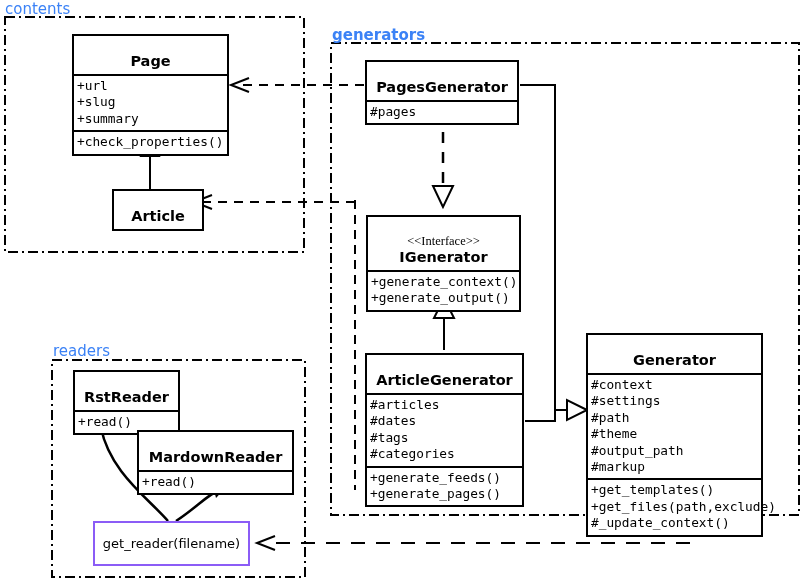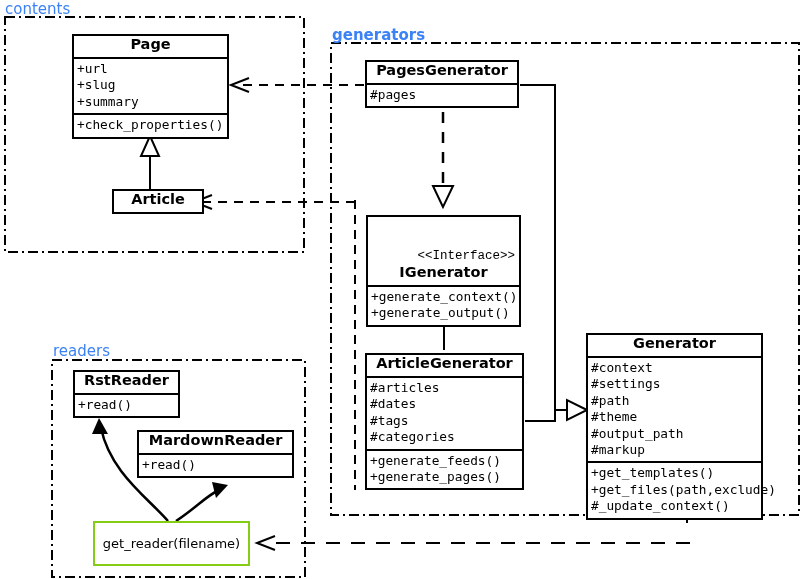--- a/index.html
+++ b/index.html
@@ -10,29 +10,29 @@
 
   .svg-layer{position:absolute;left:0;top:0;width:803px;height:579px;pointer-events:none;}
 
   
   .pkg-label{position:absolute;font-size:15px;line-height:15px;color:#3b82f6;
              font-family:"DejaVu Sans","Liberation Sans",sans-serif;white-space:nowrap;}
 
   
   .umlbox{position:absolute;background:#fff;border:2px solid #000;box-sizing:border-box;}
   .umlbox .title{font-weight:bold;font-size:14.5px;text-align:center;
-                 padding:0 4px 5px 4px;line-height:16px;
+                 padding:17px 4px 5px 4px;line-height:16px;
                  font-family:"DejaVu Sans","Liberation Sans",sans-serif;}
-  .umlbox .stereo{font-weight:normal;font-size:12.5px;text-align:right;
+  .umlbox .stereo{font-weight:normal;font-size:12.5px;text-align:center;
                   display:block;line-height:15px;
-                  font-family:Liberation Mono, monospace;margin-top:32px;}
+                  font-family:Liberation Serif, serif;}
   .umlbox .compartment{border-top:2px solid #000;padding:2px 3px 3px 3px;}
   .umlbox .compartment .row{font-size:12.8px;line-height:16.4px;white-space:nowrap;
         font-family:"DejaVu Sans Mono","Liberation Mono",monospace;}
-  .plainbox{position:absolute;background:#fff;border:2px solid #84cc16;box-sizing:border-box;
+  .plainbox{position:absolute;background:#fff;border:2px solid #8b5cf6;box-sizing:border-box;
             display:flex;align-items:center;justify-content:center;
             font-size:13px;font-family:"DejaVu Sans","Liberation Sans",sans-serif;}
 </style>
 </head>
 <body>
 
 <div id="canvas">
 
   <svg class="svg-layer" viewBox="0 0 803 579" width="803" height="579">
 

